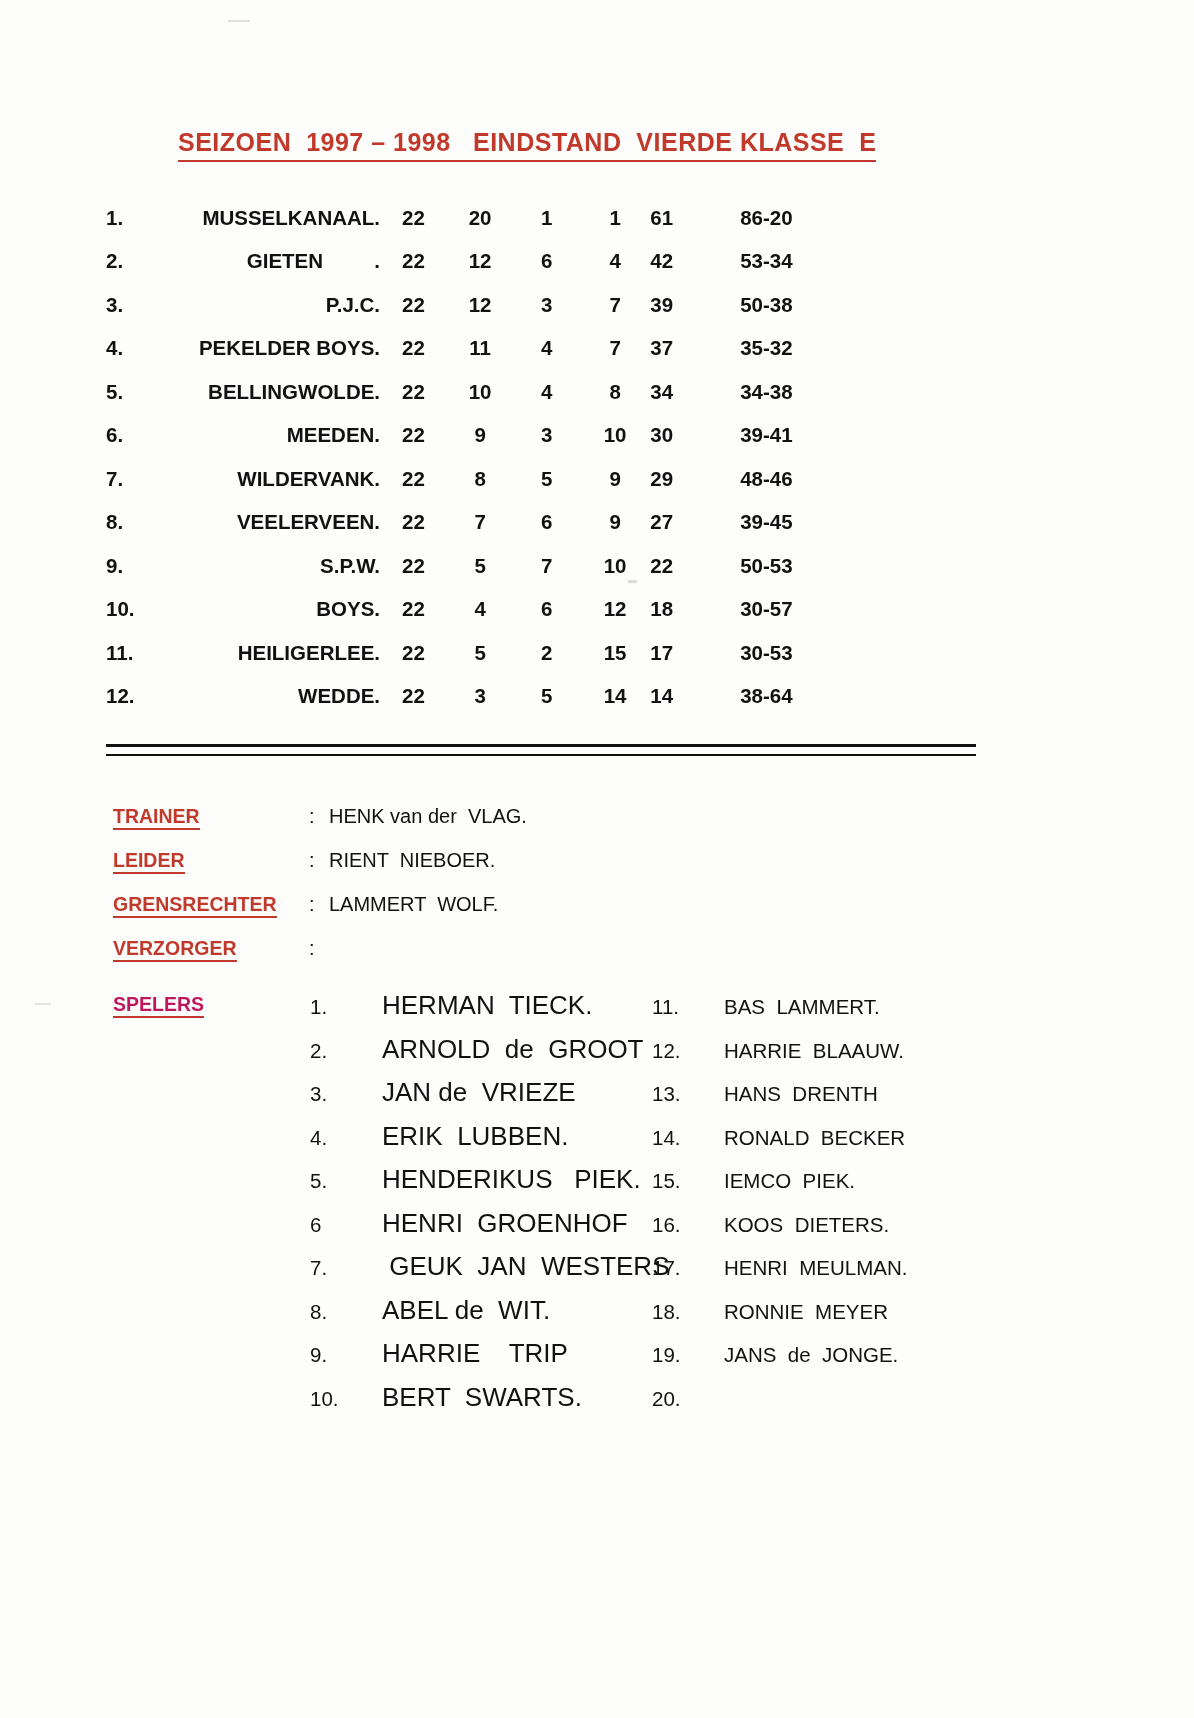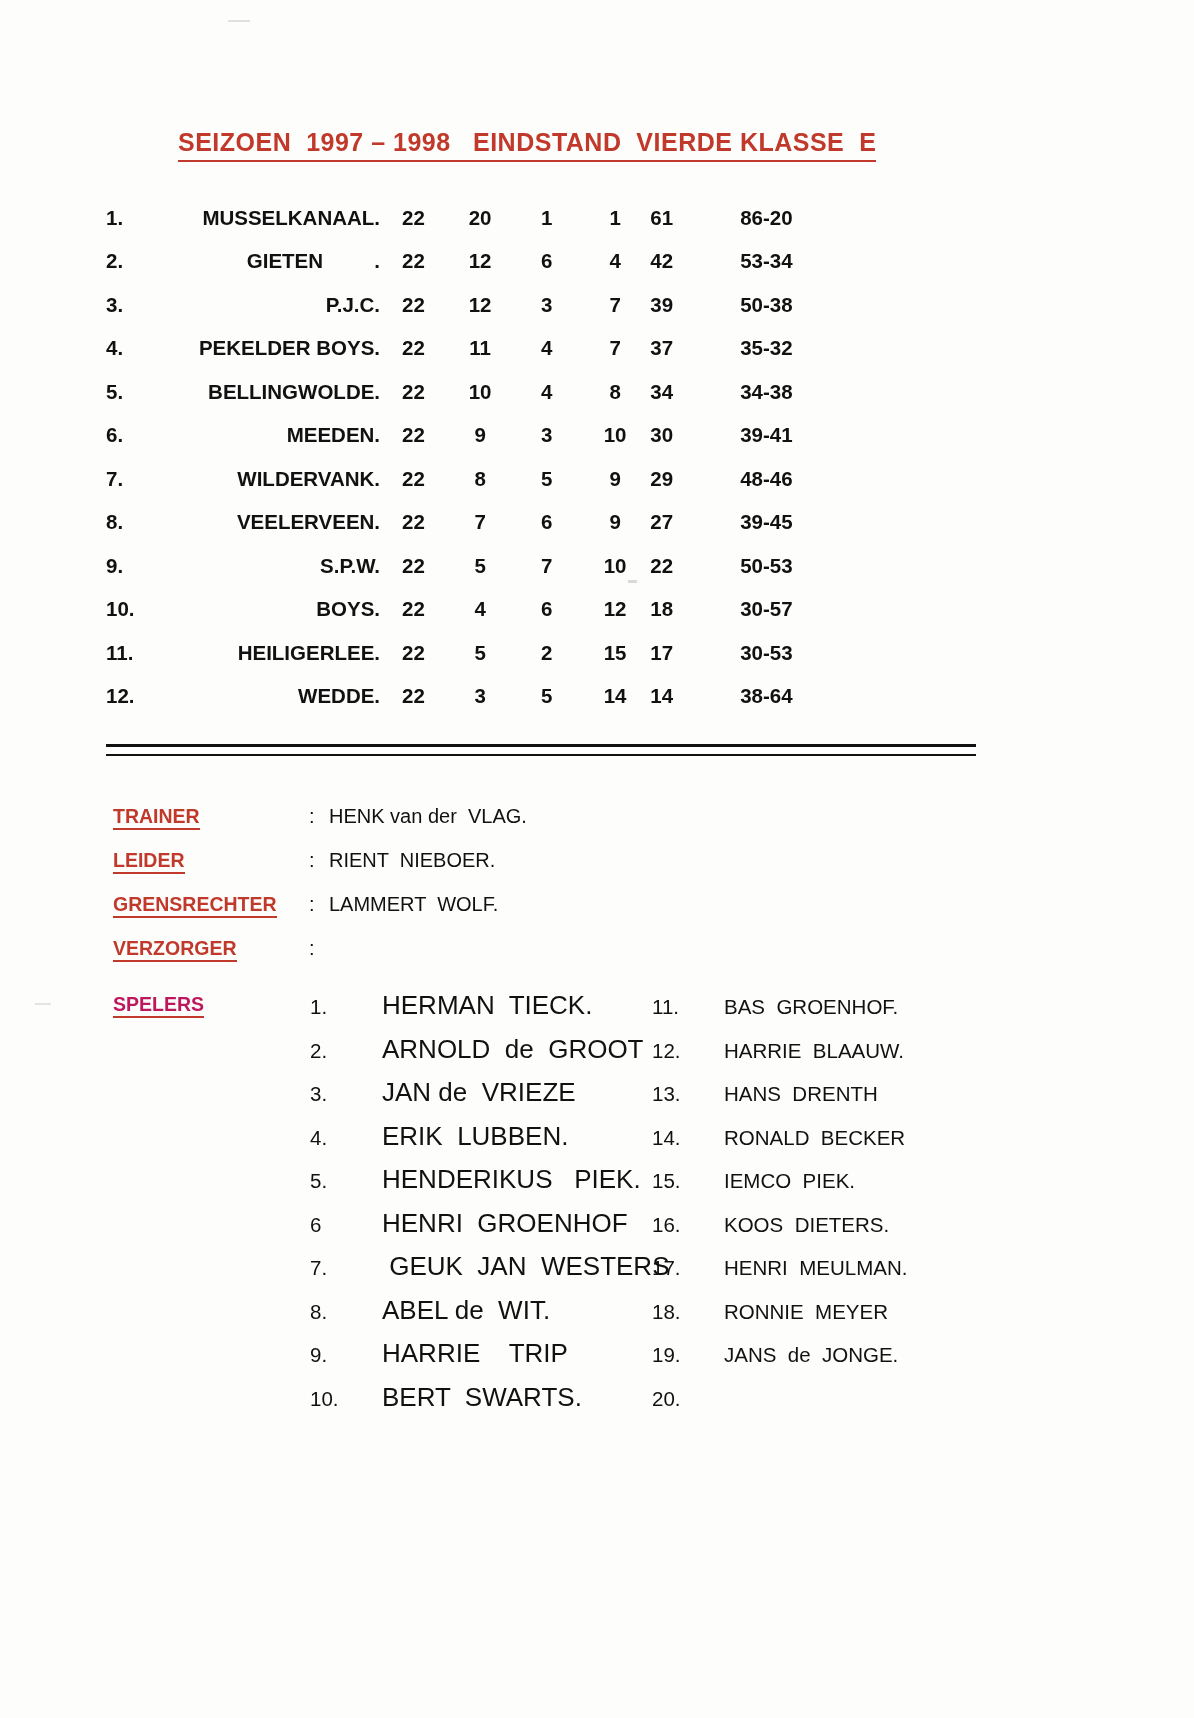--- a/index.html
+++ b/index.html
@@ -327,21 +327,21 @@
     </div>
 
   <div class="players-label">
     <span>SPELERS</span>
   </div>
   <div class="players-grid">
       <div class="player-line">
         <div class="p-num">1.</div>
         <div class="p-name">HERMAN  TIECK.</div>
         <div class="p-num2">11.</div>
-        <div class="p-name2">BAS  GROENHOF.</div>
+        <div class="p-name2">BAS  LAMMERT.</div>
       </div>
       <div class="player-line">
         <div class="p-num">2.</div>
         <div class="p-name">ARNOLD  de  GROOT</div>
         <div class="p-num2">12.</div>
         <div class="p-name2">HARRIE  BLAAUW.</div>
       </div>
       <div class="player-line">
         <div class="p-num">3.</div>
         <div class="p-name">JAN de  VRIEZE</div>

